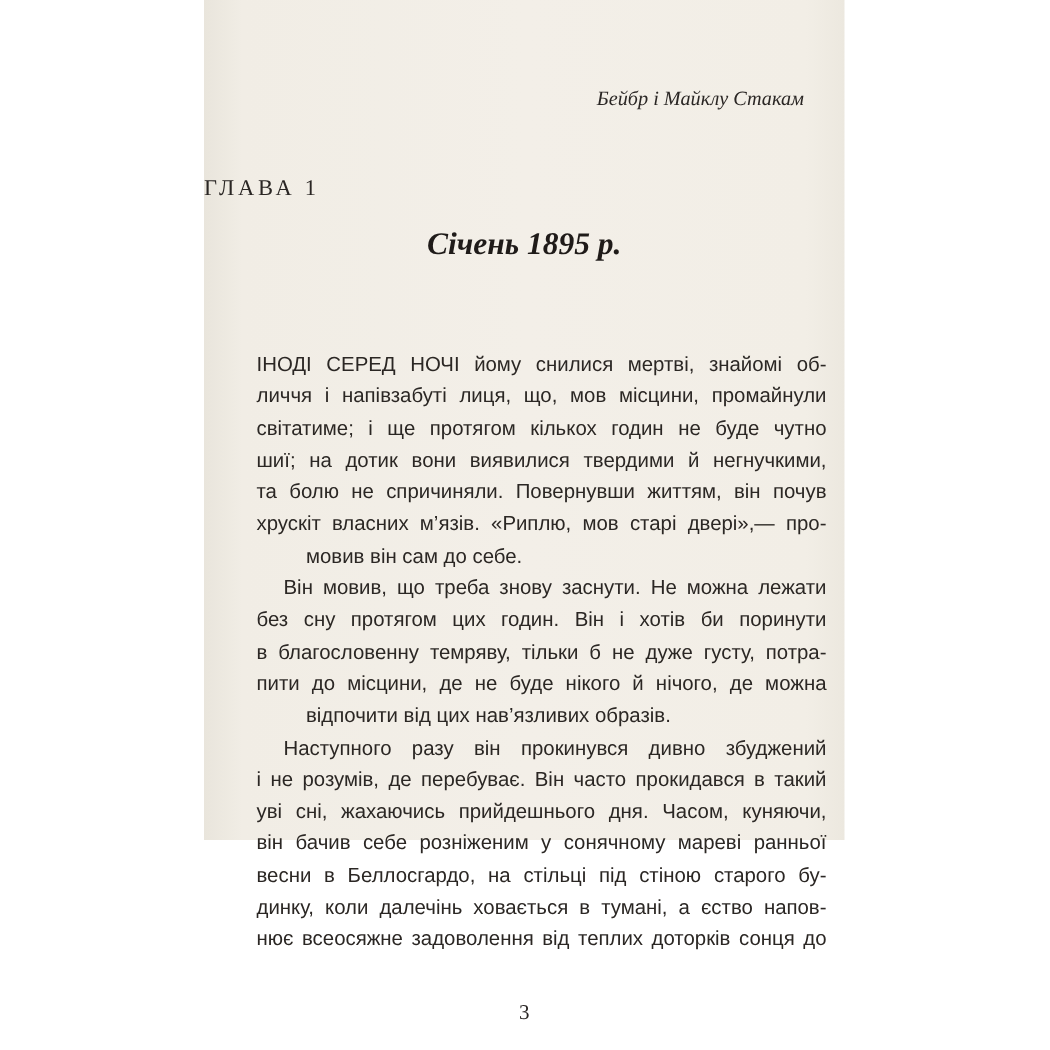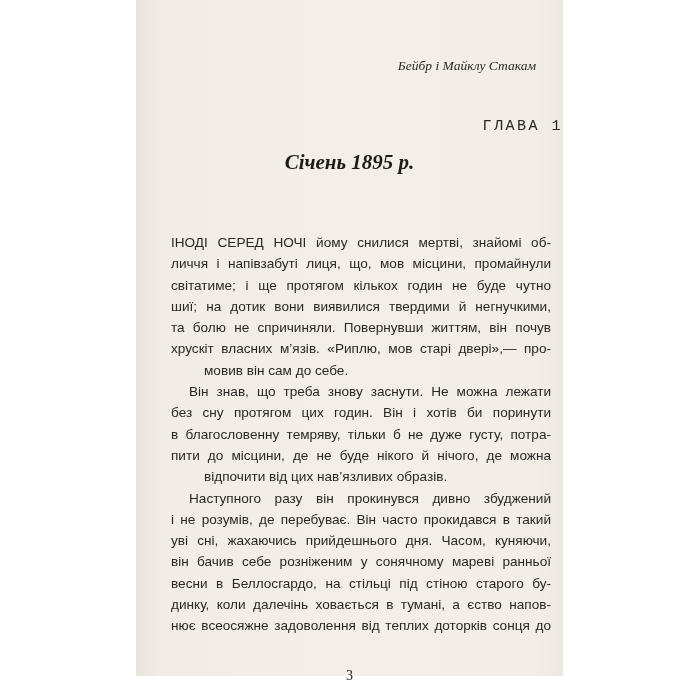--- a/index.html
+++ b/index.html
@@ -8,41 +8,41 @@
       width: 700px;
       height: 700px;
       background: #ffffff;
       overflow: hidden;
     }
     .page {
       position: absolute;
       left: 136px;
       top: 0;
       width: 427px;
-      height: 676px;
+      height: 560px;
       background: linear-gradient(90deg, #e9e5dc 0%, #f1ede5 6%, #f3efe8 50%, #f2eee6 94%, #ece8df 100%);
       box-sizing: border-box;
     }
     .running-head {
       position: absolute;
       top: 58px;
       right: 27px;
       font-family: "Liberation Serif", "DejaVu Serif", serif;
       font-style: italic;
       font-size: 13.5px;
       color: #2a2624;
       white-space: nowrap;
     }
     .chapter-label {
       position: absolute;
       top: 118px;
       left: 0;
       right: 0;
-      text-align: right;
-      font-family: Liberation Mono, monospace;
+      text-align: left;
+      font-family: Liberation Serif, serif;
       font-size: 15px;
       letter-spacing: 2.5px;
       color: #2a2624;
     }
     .chapter-title {
       position: absolute;
       top: 150px;
       left: 0;
       right: 0;
       text-align: center;
@@ -101,21 +101,21 @@
       <span class="line">ІНОДІ СЕРЕД НОЧІ йому снилися мертві, знайомі об-</span>
       <span class="line">личчя і напівзабуті лиця, що, мов місцини, промайнули</span>
       <span class="line">світатиме; і ще протягом кількох годин не буде чутно</span>
       <span class="line">шиї; на дотик вони виявилися твердими й негнучкими,</span>
       <span class="line">та болю не спричиняли. Повернувши життям, він почув</span>
       <span class="line">хрускіт власних м’язів. «Риплю, мов старі двері»,— про-</span>
       <span class="line last">мовив він сам до себе.</span>
     </div>
 
     <div>
-      <span class="line indent">Він знав, що треба знову заснути. Не можна лежати</span>
+      <span class="line indent">Він мовив, що треба знову заснути. Не можна лежати</span>
       <span class="line">без сну протягом цих годин. Він і хотів би поринути</span>
       <span class="line">в благословенну темряву, тільки б не дуже густу, потра-</span>
       <span class="line">пити до місцини, де не буде нікого й нічого, де можна</span>
       <span class="line last">відпочити від цих нав’язливих образів.</span>
     </div>
 
     <div>
       <span class="line indent">Наступного разу він прокинувся дивно збуджений</span>
       <span class="line">і не розумів, де перебуває. Він часто прокидався в такий</span>
       <span class="line">уві сні, жахаючись прийдешнього дня. Часом, куняючи,</span>

